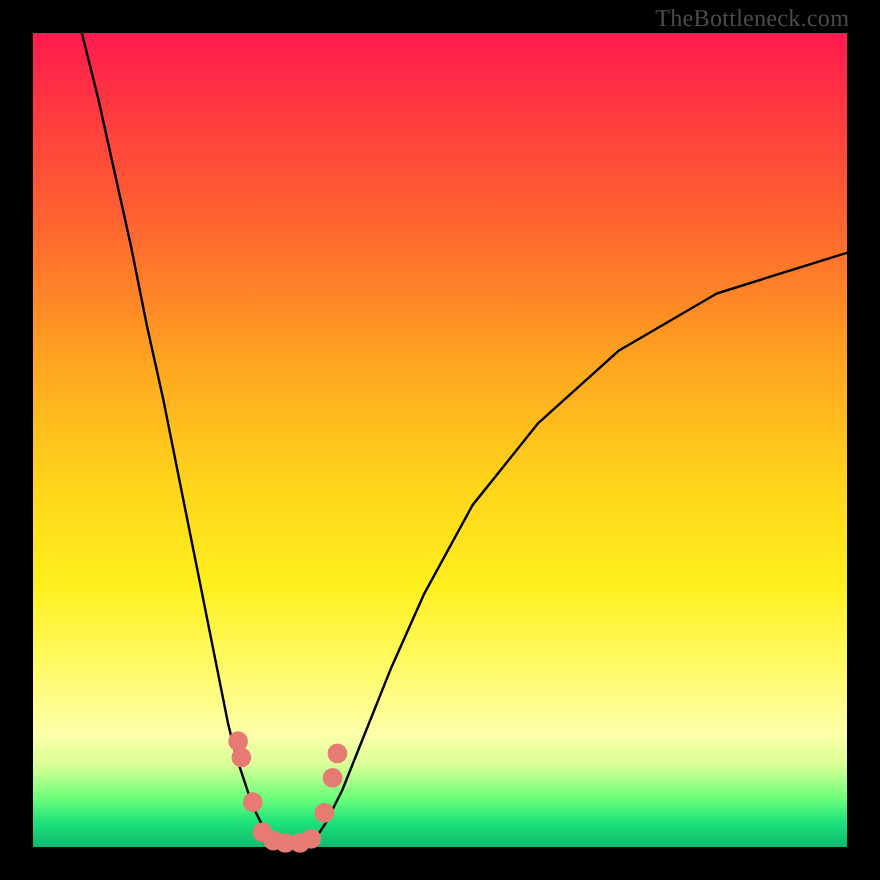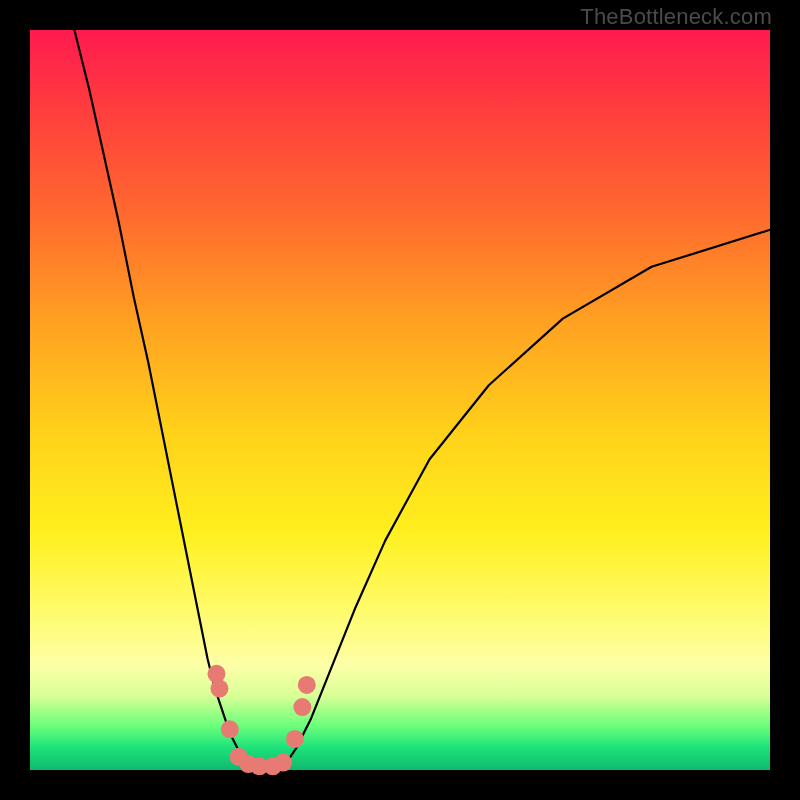--- a/index.html
+++ b/index.html
@@ -9,20 +9,21 @@
     height: 800px;
     background: #000;
     overflow: hidden;
     font-family: Arial, Helvetica, sans-serif;
   }
   .frame {
     position: absolute;
     left: 0; top: 0;
     width: 780px; height: 800px;
     background: #000;
+    font-family: Liberation Serif, serif;
   }
   .plot {
     position: absolute;
     left: 30px;
     top: 30px;
     width: 740px;
     height: 740px;
     
     background: linear-gradient(to bottom,
       #ff1a4f 0%,

